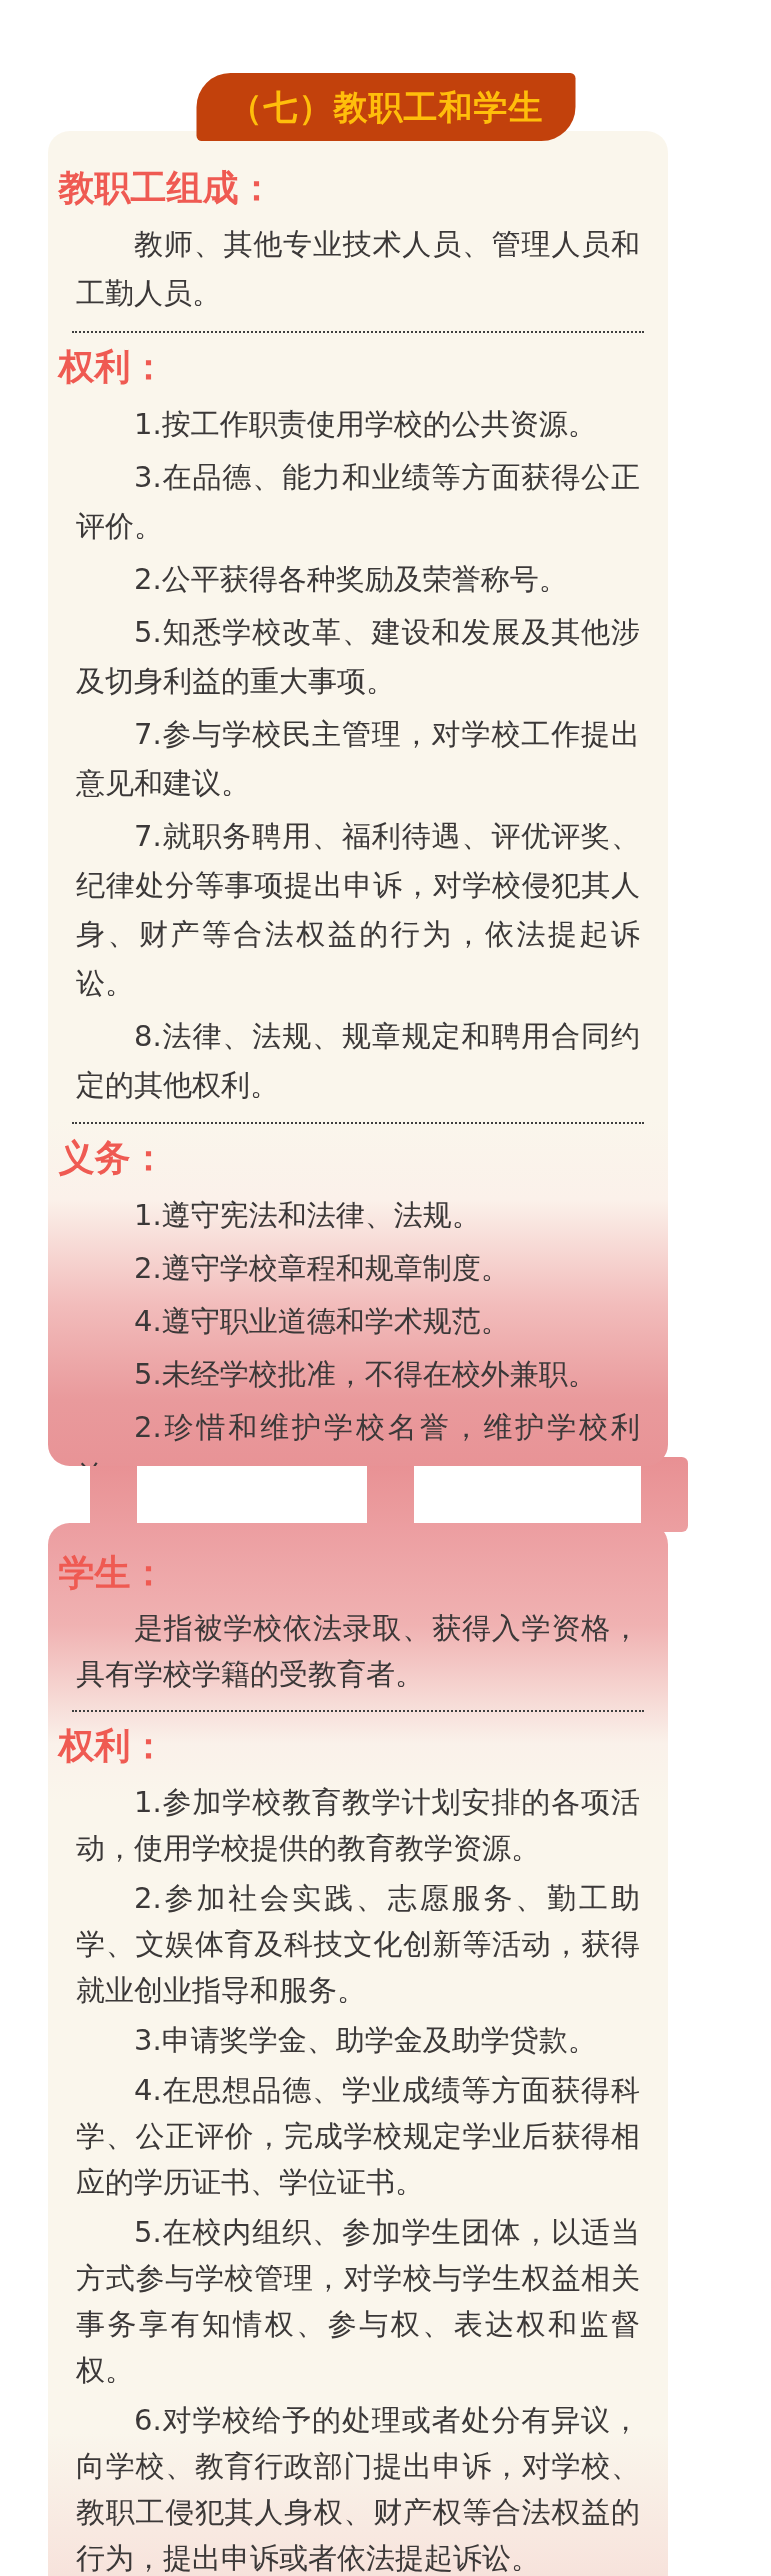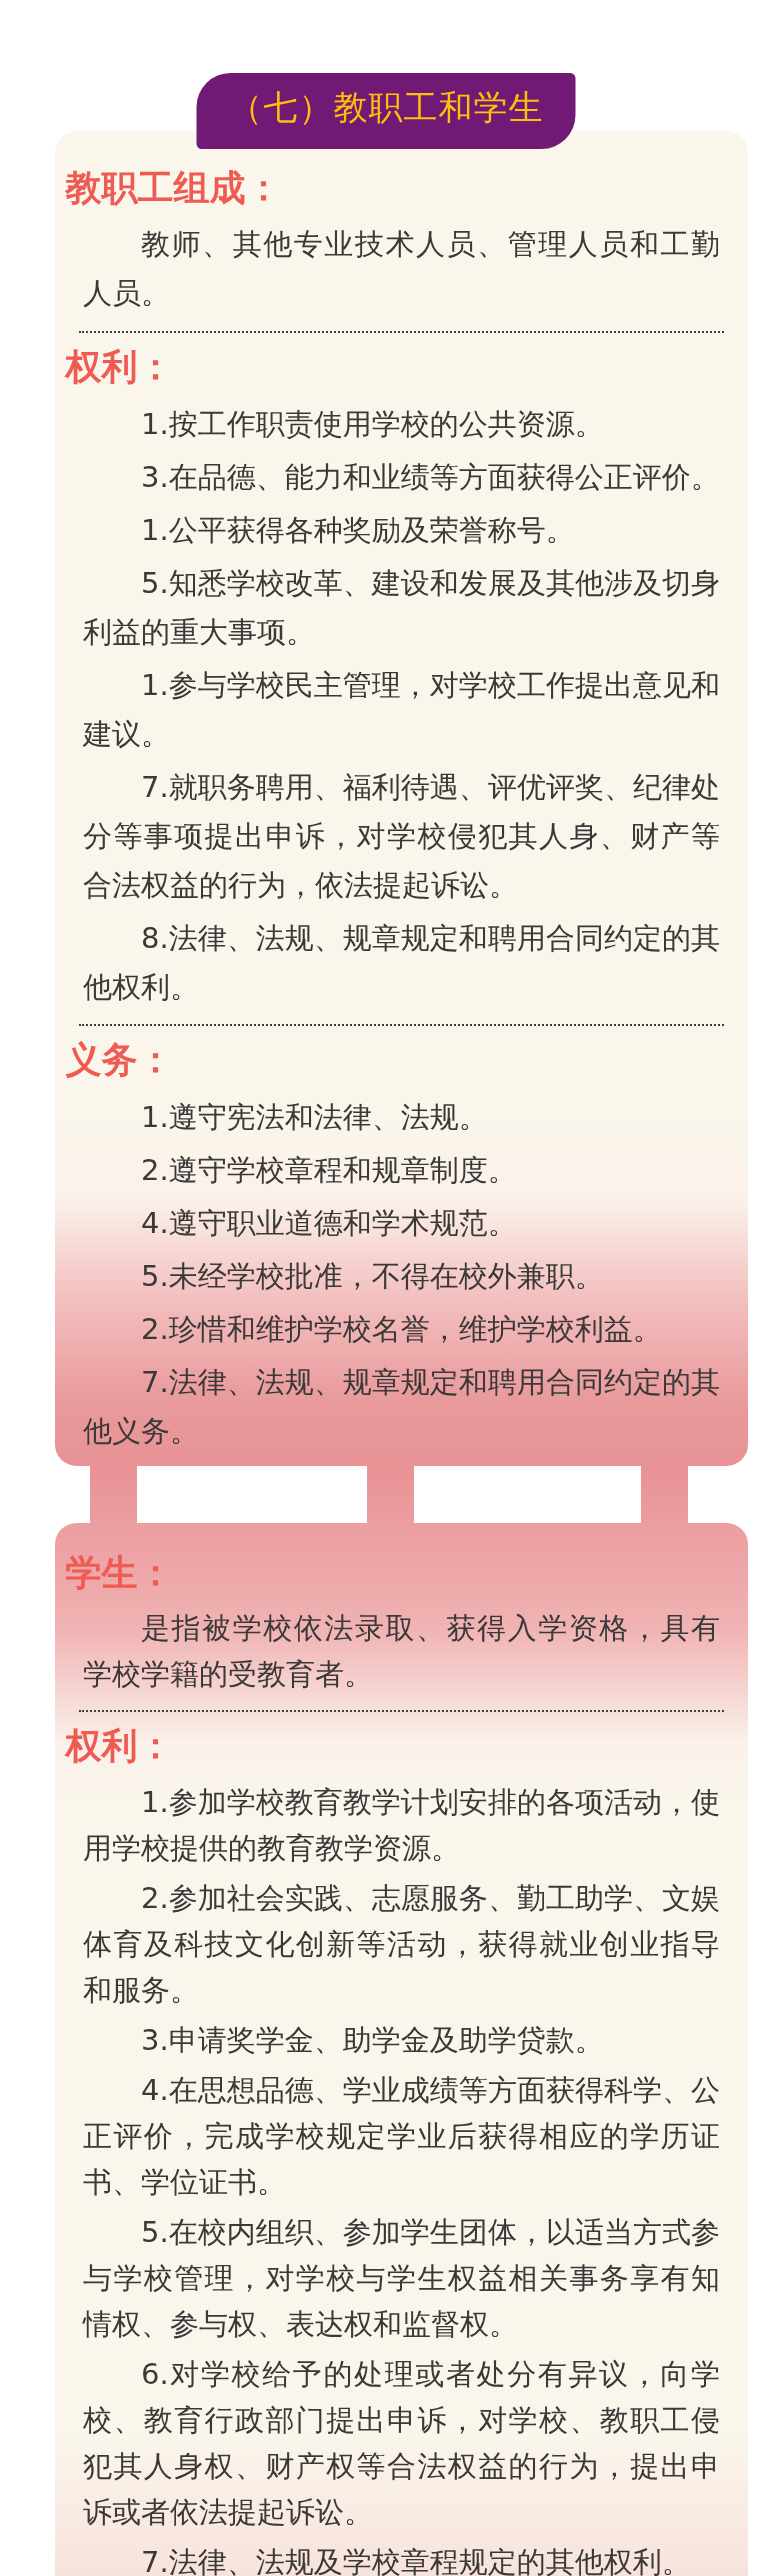--- a/index.html
+++ b/index.html
@@ -18,27 +18,27 @@
     position: absolute;
     inset: 0;
     background: #ffffff;
   }
   
   .badge {
     position: absolute;
     top: 73px;
     left: 50%;
     transform: translateX(-50%);
-    height: 76px;
+    height: 68px;
     line-height: 68px;
     padding: 0 32px;
-    background: #701a75;
+    background: #c2410c;
     color: #FFBE0B;
     font-size: 34px;
-    font-weight: normal;
+    font-weight: bold;
     letter-spacing: 1px;
     border-radius: 34px 5.2px 34px 5.2px;
     white-space: nowrap;
     z-index: 3;
   }
   
   .connector {
     position: absolute;
     top: 1457px;
     height: 75px;
@@ -46,22 +46,22 @@
     background: linear-gradient(180deg, #E89093 0%, #EC9FA1 100%);
     border-radius: 6.2px;
     z-index: 1;
   }
   .connector.c1 { left: 90px; }
   .connector.c2 { left: 367px; }
   .connector.c3 { left: 641px; }
   
   .card {
     position: absolute;
-    left: 55px;
-    width: 693px;
+    left: 48px;
+    width: 620px;
     border-radius: 21.6px;
     overflow: hidden;
     z-index: 2;
     box-sizing: border-box;
   }
   .card1 {
     top: 131px;
     height: 1335px;
     background: linear-gradient(180deg,
       #FAF6EC 0%, #FAF6EC 74%, #FBF1EA 80%,
@@ -118,23 +118,23 @@
   <div class="card card1">
 
     <h2 class="sec-heading">教职工组成：</h2>
     <p class="body-par">教师、其他专业技术人员、管理人员和工勤人员。</p>
 
     <hr class="divider">
 
     <h2 class="sec-heading">权利：</h2>
     <p class="body-par">1.按工作职责使用学校的公共资源。</p>
     <p class="body-par">3.在品德、能力和业绩等方面获得公正评价。</p>
-    <p class="body-par">1.公平获得各种奖励及荣誉称号。</p>
+    <p class="body-par">2.公平获得各种奖励及荣誉称号。</p>
     <p class="body-par">5.知悉学校改革、建设和发展及其他涉及切身利益的重大事项。</p>
-    <p class="body-par">1.参与学校民主管理，对学校工作提出意见和建议。</p>
+    <p class="body-par">7.参与学校民主管理，对学校工作提出意见和建议。</p>
     <p class="body-par">7.就职务聘用、福利待遇、评优评奖、纪律处分等事项提出申诉，对学校侵犯其人身、财产等合法权益的行为，依法提起诉讼。</p>
     <p class="body-par">8.法律、法规、规章规定和聘用合同约定的其他权利。</p>
 
     <hr class="divider">
 
     <h2 class="sec-heading">义务：</h2>
     <p class="body-par">1.遵守宪法和法律、法规。</p>
     <p class="body-par">2.遵守学校章程和规章制度。</p>
     <p class="body-par">4.遵守职业道德和学术规范。</p>
     <p class="body-par">5.未经学校批准，不得在校外兼职。</p>

